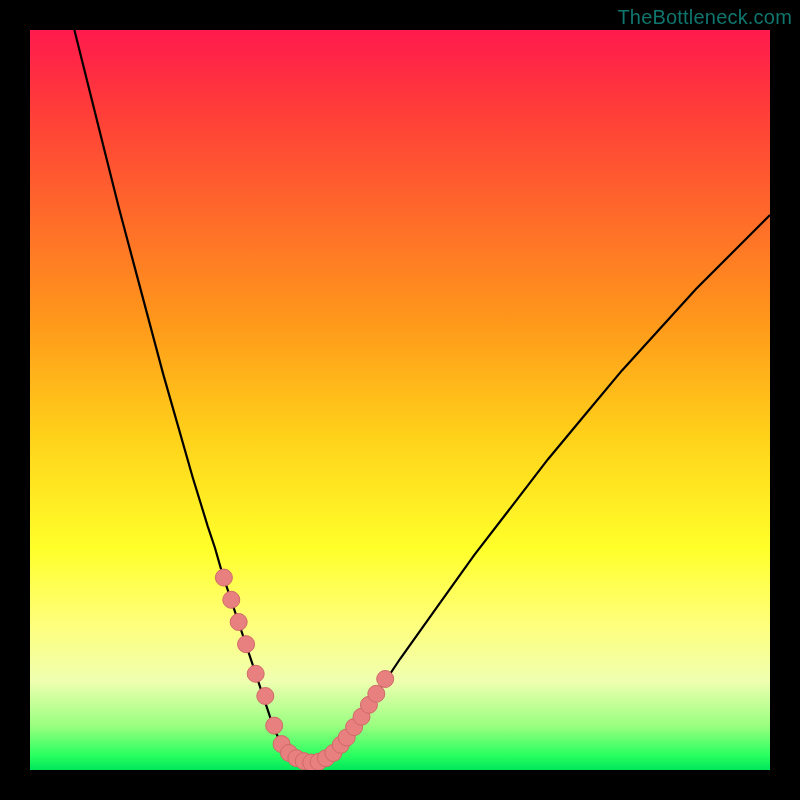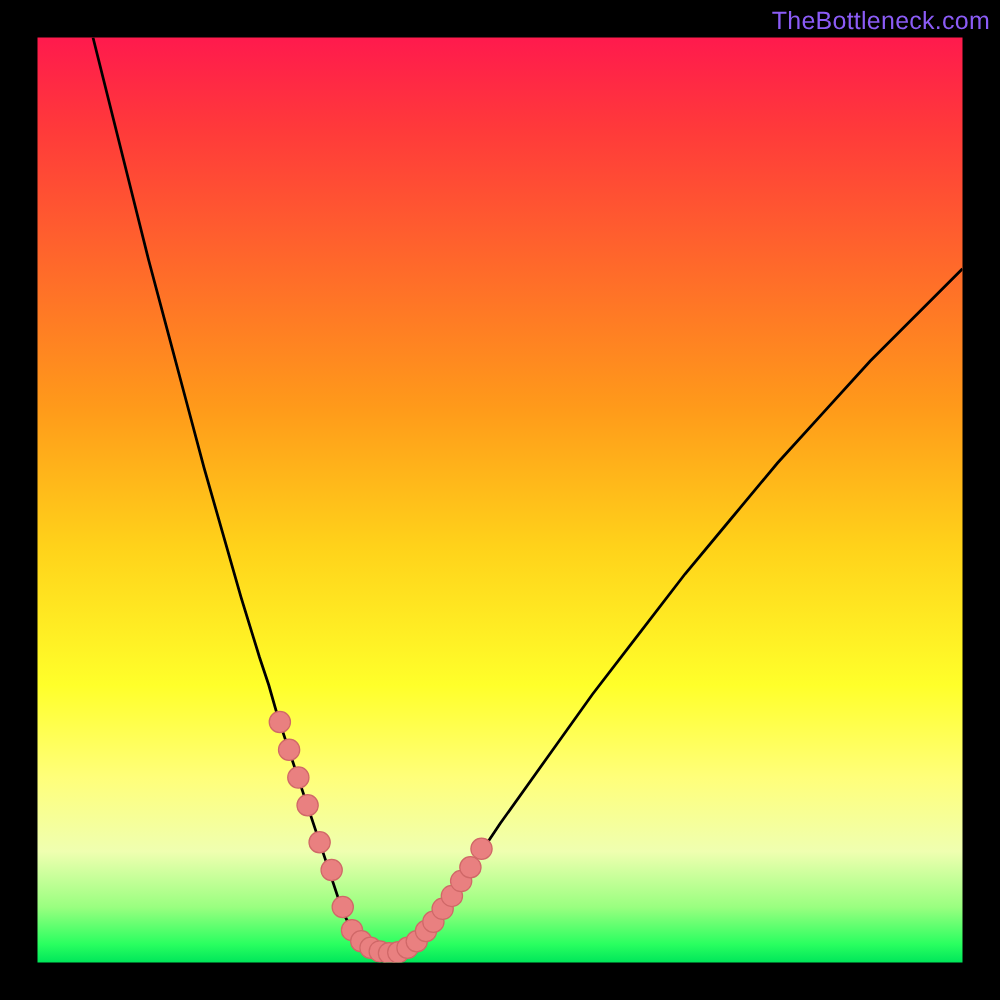--- a/index.html
+++ b/index.html
@@ -34,21 +34,21 @@
     position: absolute;
     left: 0;
     top: 0;
     width: 740px;
     height: 740px;
   }
   .watermark {
     position: absolute;
     top: 6px;
     right: 8px;
-    color: #8b5cf6;
+    color: #0f766e;
     font-size: 20px;
     font-weight: 500;
     letter-spacing: 0.2px;
     user-select: none;
   }
 </style>
 </head>
 <body>
 
 <div class="frame">

